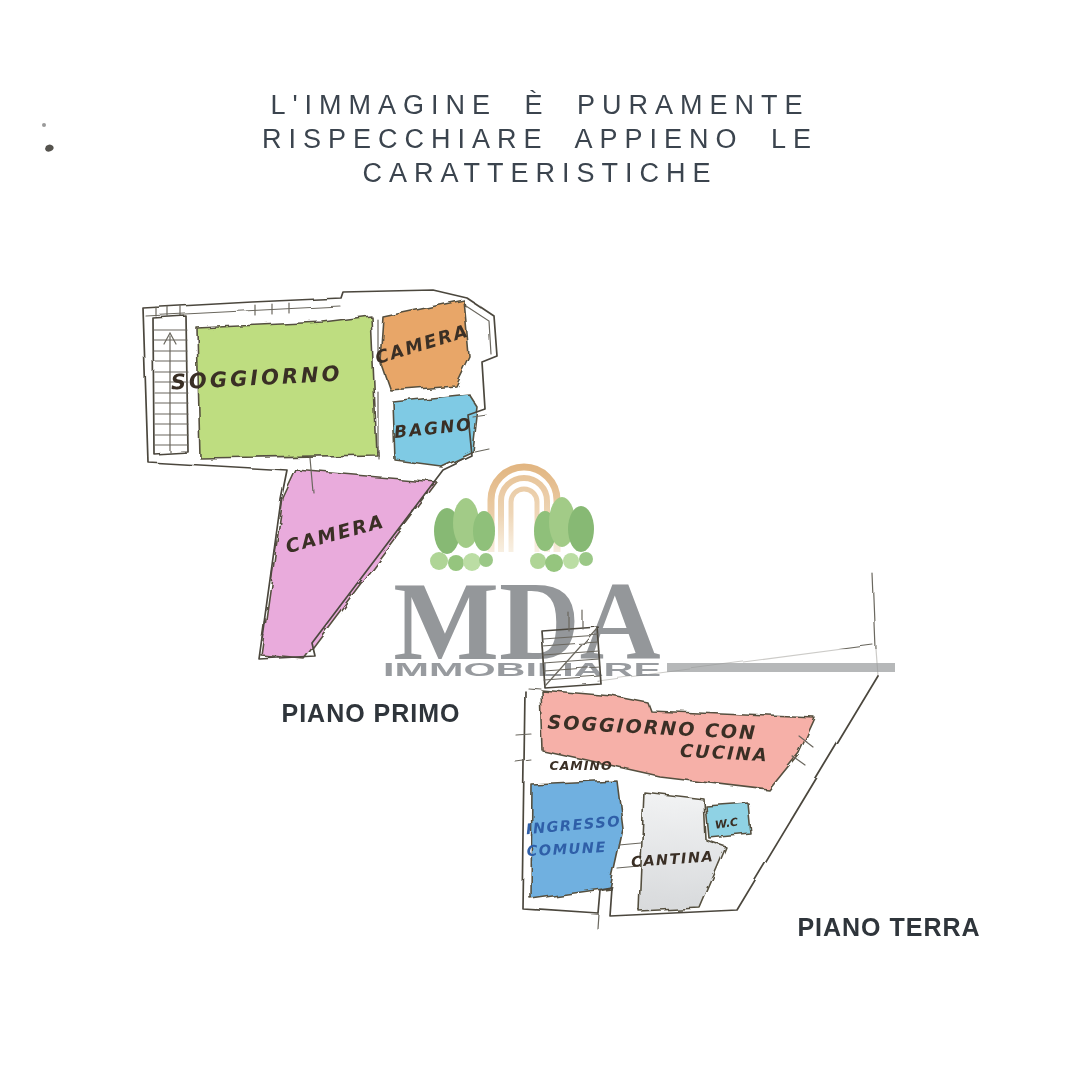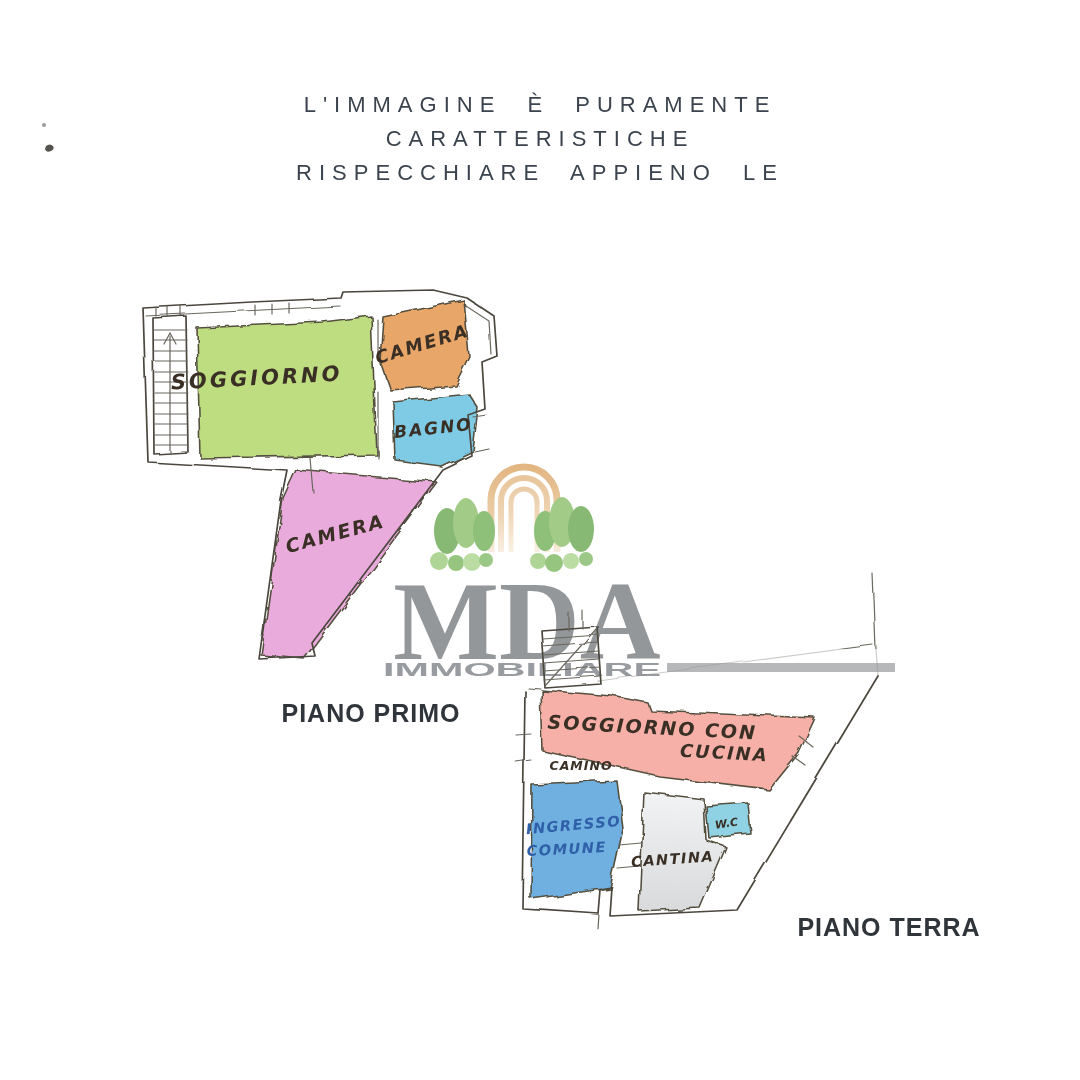--- a/index.html
+++ b/index.html
@@ -1,39 +1,39 @@
 <!DOCTYPE html>
 <html><head>
 <meta charset="utf-8">
 <style>
   html,body{margin:0;padding:0;background:#ffffff;}
   #canvas{position:relative;width:1080px;height:1080px;background:#ffffff;overflow:hidden;
           font-family:"Liberation Sans", sans-serif;}
   .disclaimer{position:absolute;top:88px;left:0;width:1080px;text-align:center;
-              color:#3b444e;font-size:22px;font-weight:400;letter-spacing:7px;
+              color:#3b444e;font-size:27px;font-weight:400;letter-spacing:7px;
               word-spacing:13px;line-height:34px;}
   svg{position:absolute;left:0;top:0;}
   .plan-stroke{stroke:#4b473e;stroke-width:1.7;fill:none;stroke-linecap:round;stroke-linejoin:round;}
   .plan-thin{stroke:#6a675e;stroke-width:1.2;fill:none;stroke-linecap:round;}
   .room{stroke:#55503f;stroke-width:1.6;stroke-linejoin:round;}
   .hand{font-family:"DejaVu Sans", sans-serif;font-style:italic;font-weight:700;fill:#3a2f25;}
   .hand-blue{font-family:"DejaVu Sans", sans-serif;font-style:italic;font-weight:700;fill:#2f5fa8;}
   .floorlabel{font-family:"Liberation Sans", sans-serif;font-weight:700;font-size:25px;fill:#2f353b;letter-spacing:1px;}
   .brand{font-family:"Liberation Serif", serif;font-weight:700;font-size:112px;fill:#8b8e91;}
   .brandsub{font-family:"Liberation Sans", sans-serif;font-weight:600;font-size:19px;fill:#8f9397;}
 </style>
 </head>
 <body>
 
 <div id="canvas">
 
   <div class="disclaimer">
     <div>L'IMMAGINE È PURAMENTE</div>
+    <div>RISPECCHIARE APPIENO LE</div>
     <div>CARATTERISTICHE</div>
-    <div>RISPECCHIARE APPIENO LE</div>
   </div>
 
   <svg width="1080" height="1080" viewBox="0 0 1080 1080">
     <defs>
       <filter id="roughFill" x="-10%" y="-10%" width="120%" height="120%">
         <feTurbulence type="fractalNoise" baseFrequency="0.045" numOctaves="3" seed="7" result="n"></feTurbulence>
         <feDisplacementMap in="SourceGraphic" in2="n" scale="7"></feDisplacementMap>
       </filter>
       <filter id="roughLine" x="-10%" y="-10%" width="120%" height="120%">
         <feTurbulence type="fractalNoise" baseFrequency="0.02" numOctaves="2" seed="11" result="n"></feTurbulence>

